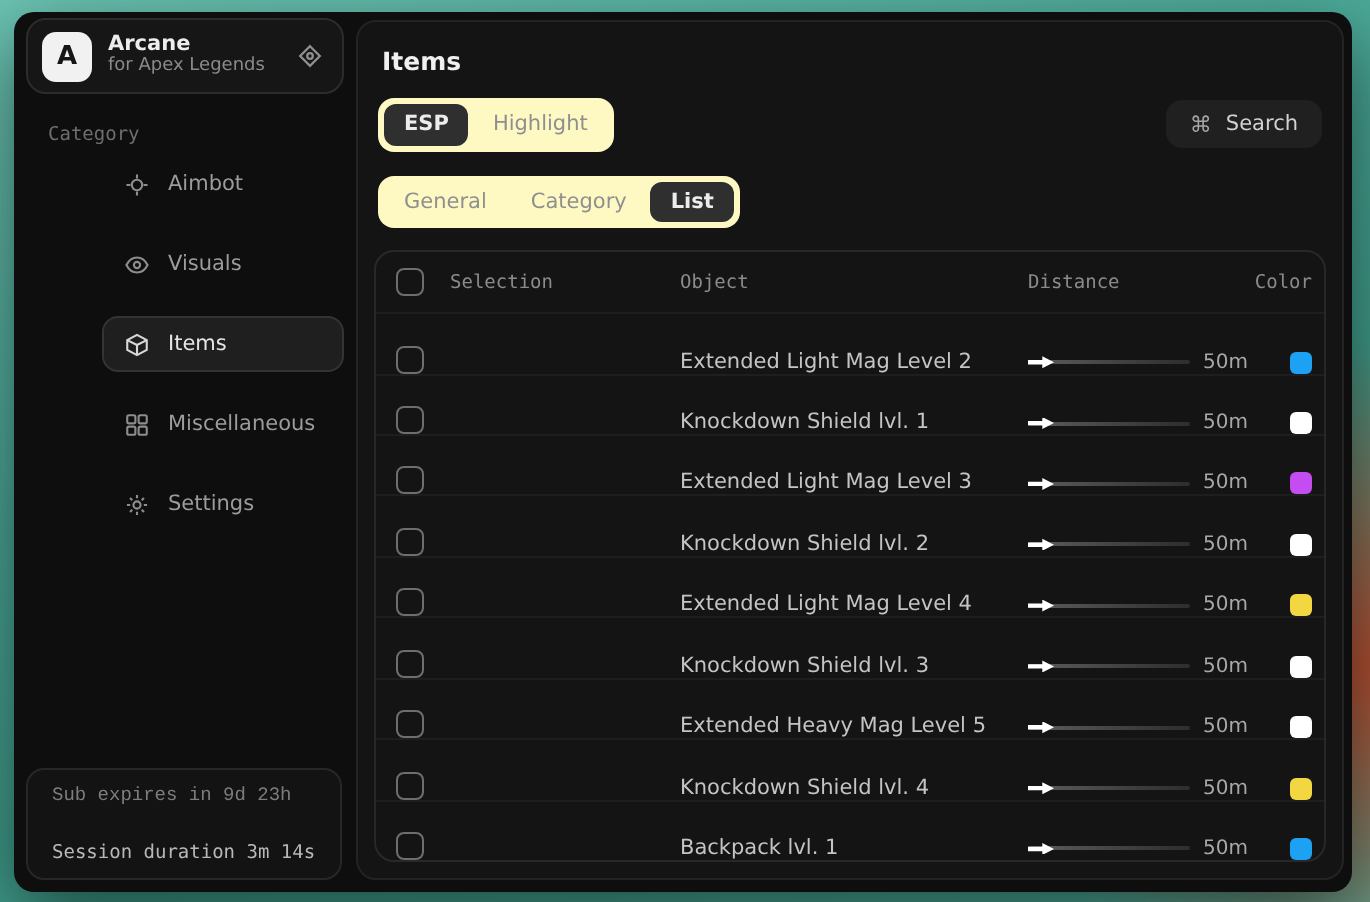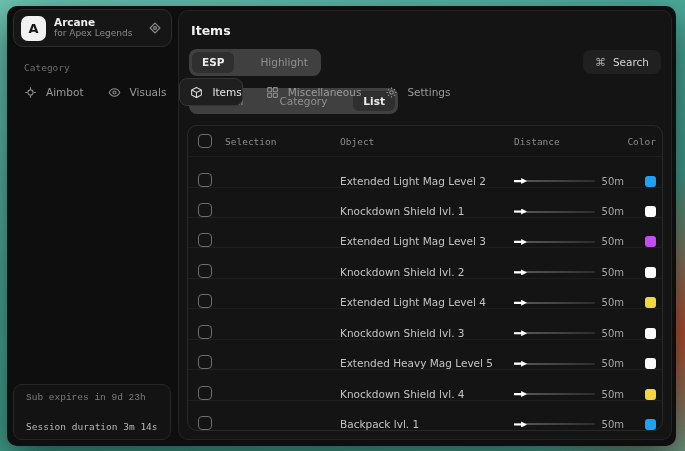--- a/index.html
+++ b/index.html
@@ -24,41 +24,41 @@
     display:flex; align-items:center; justify-content:center;
     color:#161616; font-size:13px; font-weight:700; }
   .side-titles { display:flex; flex-direction:column; gap:1px; line-height:1.1; }
   .side-title { font-size:10.5px; font-weight:700; color:#ededed; }
   .side-sub { font-size:9px; color:#8a8a8a; }
   .pin-btn { margin-left:auto; color:#8f8f8f; display:flex; background:none; border:none; cursor:pointer; }
 
   .cat-label { margin:15px 0 5px 17px; font-family:"DejaVu Sans Mono","Liberation Mono",monospace;
     font-size:9.5px; color:#6e6e6e; }
 
-  .nav { display:flex; flex-direction:row; gap:0; }
+  .nav { display:flex; flex-direction:column; gap:12px;margin-left:38px; }
   .nav-item { margin:0 6px; height:28px; display:flex; align-items:center; gap:9px;
     padding-left:10px; border-radius:8px; border:1px solid transparent;
     color:#9c9c9c; font-size:10.5px; cursor:pointer; }
   .nav-item .nv-icon { display:flex; color:#8d8d8d; }
   .nav-item.active { background:#1f1f1f; border-color:#343434; color:#e6e6e6; }
   .nav-item.active .nv-icon { color:#d8d8d8; }
 
   .side-footer { position:absolute; left:6px; right:7px; bottom:6px; min-height:40px;
     border:1px solid #272727; border-radius:9px; background:#131313;
     display:flex; flex-direction:column; justify-content:center; gap:3px; padding:7px 12px; }
   .sf-line1 { font-family:Liberation Mono, monospace; font-size:9.5px; color:#7d7d7d; }
   .sf-line2 { font-family:"DejaVu Sans Mono","Liberation Mono",monospace; font-size:9.5px; color:#b8b8b8;margin-top:15px; }
 
   
   .main { flex:1; margin:4px 4px 6px 0; background:#141414; border:1px solid #232323;
     border-radius:10px; padding:10px 8px 8px 8px; display:flex; flex-direction:column; min-width:0; }
   .main-title { font-size:12.5px; font-weight:700; color:#f0f0f0; margin:2px 0 11px 4px; }
 
   .toolbar { display:flex; justify-content:space-between; align-items:center; margin:0 2px 12px 2px; }
-  .tab-group { display:flex; gap:16px; background:#404040; border-radius:8px; padding:3px; width:fit-content; }
+  .tab-group { display:flex; gap:2px; background:#fef9c3; border-radius:8px; padding:3px; width:fit-content; }
   .tab { border:none; background:transparent; color:#8f8f8f; font-size:10.5px;
     font-family:inherit; padding:4px 10px; border-radius:6px; cursor:pointer; line-height:1.2; }
   .tab.active { background:#2f2f2f; color:#ececec; font-weight:600; }
 
   .search-btn { display:flex; align-items:center; gap:7px; background:#202020; border:none;
     border-radius:8px; padding:6px 12px; color:#d2d2d2; font-size:10.5px; font-family:inherit; cursor:pointer; }
   .cmd-glyph { color:#a5a5a5; font-size:11px; line-height:1; }
 
   .view-tabs-row { margin:0 2px 11px 2px; }
 

